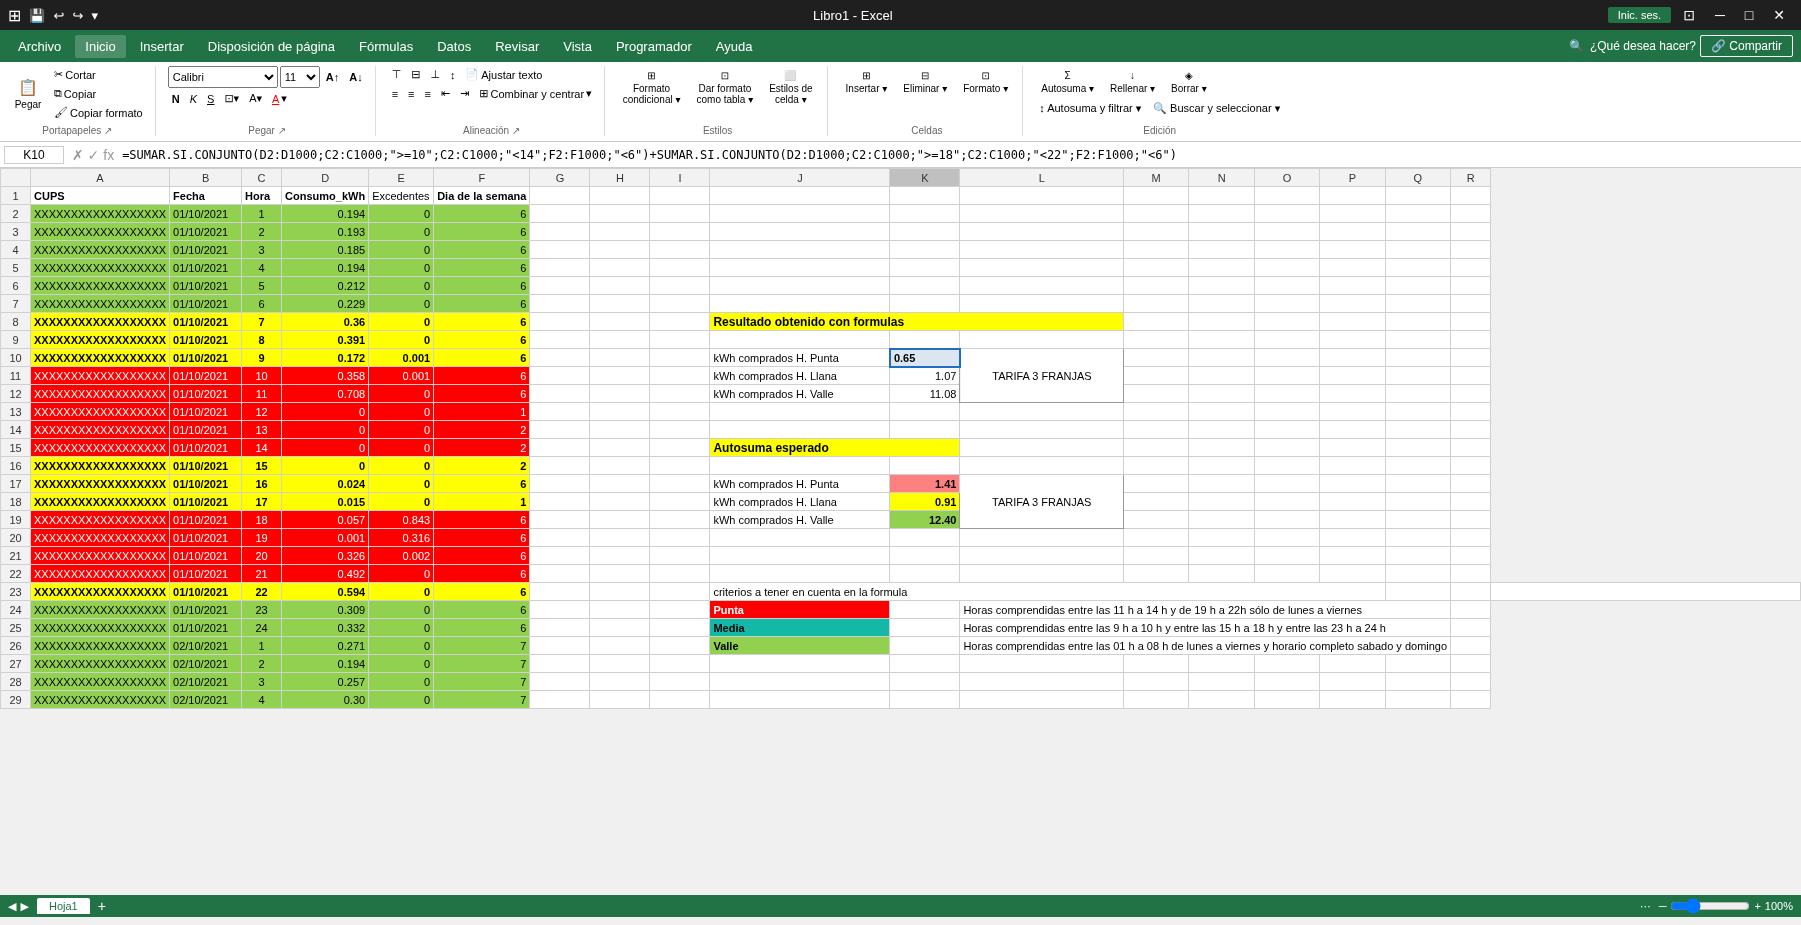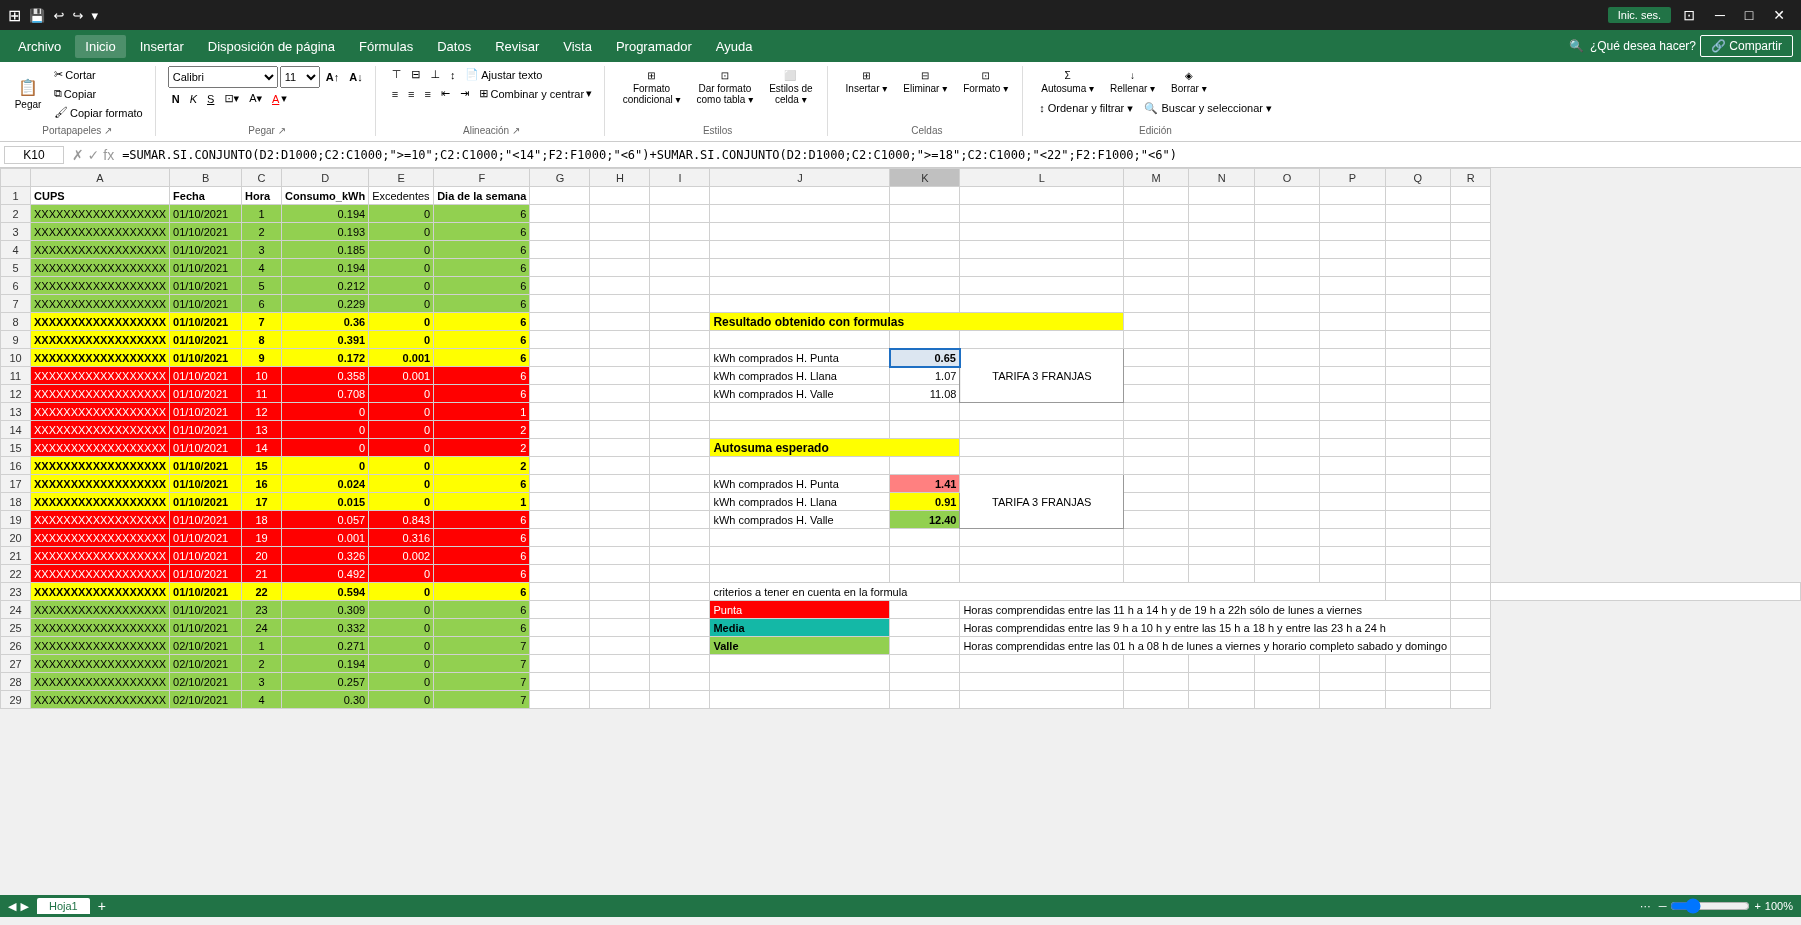--- a/index.html
+++ b/index.html
@@ -200,20 +200,21 @@
 <body>
 
 <div class="title-bar">
   <div class="title-bar-left">
     <span style="color:#fff;font-size:16px;">⊞</span>
     <span style="font-size:13px;cursor:pointer;">💾</span>
     <span style="font-size:13px;cursor:pointer;">↩</span>
     <span style="font-size:13px;cursor:pointer;">↪</span>
     <span style="font-size:13px;cursor:pointer;">▾</span>
   </div>
+  <div class="title-bar-center">Libro1 - Excel</div>
   <div class="title-bar-right">
     <button class="win-control">Inic. ses.</button>
     <button class="title-bar-btn">⊡</button>
     <button class="title-bar-btn">─</button>
     <button class="title-bar-btn">□</button>
     <button class="title-bar-btn close">✕</button>
   </div>
 </div>
 
 <div class="menu-bar">
@@ -348,21 +349,21 @@
       <button class="rb-btn rb-btn-large">
         <span>↓</span>
         <span>Rellenar ▾</span>
       </button>
       <button class="rb-btn rb-btn-large">
         <span>◈</span>
         <span>Borrar ▾</span>
       </button>
     </div>
     <div class="ribbon-row" style="gap:4px;">
-      <button class="rb-btn">↕ Ordenar y filtrar ▾</button>
+      <button class="rb-btn">↕ Autosuma y filtrar ▾</button>
       <button class="rb-btn">🔍 Buscar y seleccionar ▾</button>
     </div>
     <div class="ribbon-group-label">Edición</div>
   </div>
 </div>
 
 <div class="formula-bar">
   <input class="cell-ref-box" value="K10" style="">
   <span class="formula-dividers">✗ ✓ fx</span>
   <input class="formula-input" value="=SUMAR.SI.CONJUNTO(D2:D1000;C2:C1000;&quot;&gt;=10&quot;;C2:C1000;&quot;&lt;14&quot;;F2:F1000;&quot;&lt;6&quot;)+SUMAR.SI.CONJUNTO(D2:D1000;C2:C1000;&quot;&gt;=18&quot;;C2:C1000;&quot;&lt;22&quot;;F2:F1000;&quot;&lt;6&quot;)" style="">
@@ -612,21 +613,21 @@
       <td class="data-cell yellow-bg">XXXXXXXXXXXXXXXXXX</td>
       <td class="data-cell yellow-bg">01/10/2021</td>
       <td class="data-cell yellow-bg align-center">9</td>
       <td class="data-cell yellow-bg number-right">0.172</td>
       <td class="data-cell yellow-bg number-right">0.001</td>
       <td class="data-cell yellow-bg number-right">6</td>
       <td></td>
           <td></td>
           <td></td>
       <td>kWh comprados H. Punta</td>
-      <td style="background:#dce6f1;border:2px solid #1e6fc3;text-align:right;font-weight:bold;">0.65</td>
+      <td style="background:#dce6f1;border:2px solid #1e6fc3;font-weight:bold;">0.65</td>
       <td rowspan="3" style="border:1px solid #999;text-align:center;vertical-align:middle;font-size:11px;">TARIFA 3 FRANJAS</td>
       <td></td>
           <td></td>
           <td></td>
       <td></td>
           <td></td>
           <td></td>
     </tr>
 
     <tr>
@@ -909,21 +910,21 @@
       <td class="row-num">24</td>
       <td class="data-cell green-bg">XXXXXXXXXXXXXXXXXX</td>
       <td class="data-cell green-bg">01/10/2021</td>
       <td class="data-cell green-bg align-center">23</td>
       <td class="data-cell green-bg number-right">0.309</td>
       <td class="data-cell green-bg number-right">0</td>
       <td class="data-cell green-bg number-right">6</td>
       <td></td>
           <td></td>
           <td></td>
-      <td style="background:#ff0000;color:#fff;font-weight:normal;">Punta</td>
+      <td style="background:#ff0000;color:#fff;font-weight:bold;">Punta</td>
       <td></td>
       <td colspan="6" style="font-size:11px;">Horas comprendidas entre las 11 h a 14 h y de 19 h a 22h sólo de lunes a viernes</td>
       <td></td>
     </tr>
 
     <tr>
       <td class="row-num">25</td>
       <td class="data-cell green-bg">XXXXXXXXXXXXXXXXXX</td>
       <td class="data-cell green-bg">01/10/2021</td>
       <td class="data-cell green-bg align-center">24</td>

